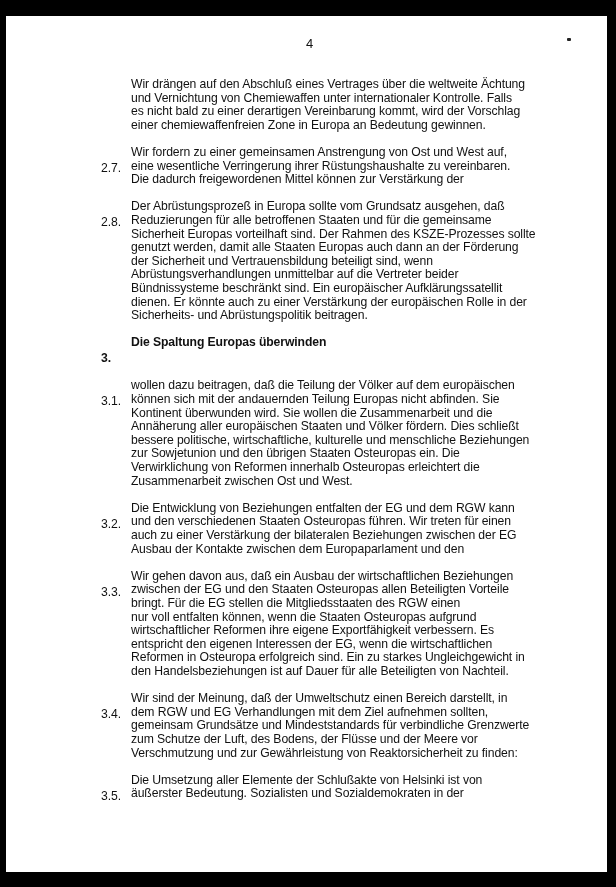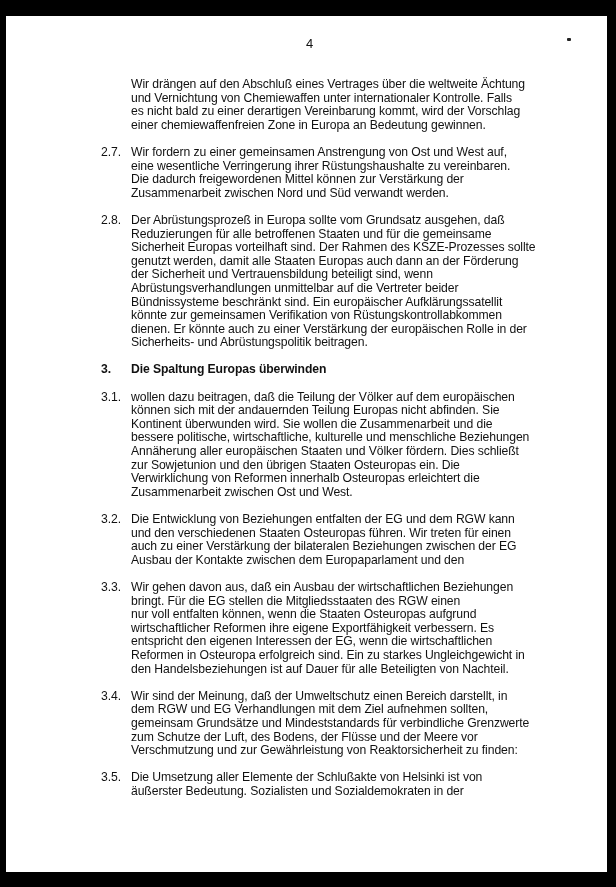--- a/index.html
+++ b/index.html
@@ -13,21 +13,21 @@
     }
     .pagenum {
       position: absolute; left: 0; width: 100%; top: 20px; text-align: center;
       font-size: 13px; margin-left: 3px;
     }
     .content {
       position: absolute; left: 95px; top: 62px; width: 470px;
       font-size: 12.2px; line-height: 13.6px; letter-spacing: -0.1px;
     }
     .para { display: flex; margin-bottom: 13.6px; }
-    .num { width: 30px; flex: 0 0 30px; }
+    .num { width: 30px; flex: 0 0 30px; margin-top: 16px; }
     .body { flex: 1; }
     .line { display: block; white-space: nowrap; }
     .heading { font-weight: bold; }
     .mark {
       position: absolute; width: 4px; height: 3px; background: #222; border-radius: 1px;
     }
   </style>
 </head>
 <body>
 
@@ -47,72 +47,71 @@
         </div>
     </div>
 
     <div id="sections">
         <div class="para">
           <div class="num">2.7.</div>
           <div class="body">
             <span class="line">Wir fordern zu einer gemeinsamen Anstrengung von Ost und West auf,</span>
             <span class="line">eine wesentliche Verringerung ihrer Rüstungshaushalte zu vereinbaren.</span>
             <span class="line">Die dadurch freigewordenen Mittel können zur Verstärkung der</span>
-            <span class="line">Zusammenarbeit zwischen Nord und Süd verwandt werden.</span>
           </div>
         </div>
         <div class="para">
           <div class="num">2.8.</div>
           <div class="body">
             <span class="line">Der Abrüstungsprozeß in Europa sollte vom Grundsatz ausgehen, daß</span>
             <span class="line">Reduzierungen für alle betroffenen Staaten und für die gemeinsame</span>
             <span class="line">Sicherheit Europas vorteilhaft sind. Der Rahmen des KSZE-Prozesses sollte</span>
             <span class="line">genutzt werden, damit alle Staaten Europas auch dann an der Förderung</span>
             <span class="line">der Sicherheit und Vertrauensbildung beteiligt sind, wenn</span>
             <span class="line">Abrüstungsverhandlungen unmittelbar auf die Vertreter beider</span>
             <span class="line">Bündnissysteme  beschränkt sind. Ein europäischer Aufklärungssatellit</span>
-            <span class="line">könnte zur gemeinsamen Verifikation von Rüstungskontrollabkommen</span>
             <span class="line">dienen. Er könnte auch zu einer Verstärkung der europäischen Rolle in der</span>
             <span class="line">Sicherheits- und Abrüstungspolitik beitragen.</span>
           </div>
         </div>
       </div>
 
     <div class="para heading" style="margin-top:10px;">
       <div class="num">3.</div>
       <div class="body">Die Spaltung Europas überwinden</div>
     </div>
 
     <div id="chapter-sections">
         <div class="para">
           <div class="num">3.1.</div>
           <div class="body">
             <span class="line">wollen dazu beitragen, daß die Teilung der Völker auf dem europäischen</span>
             <span class="line">können sich mit der andauernden Teilung Europas nicht abfinden. Sie</span>
             <span class="line">Kontinent überwunden wird. Sie wollen die Zusammenarbeit und die</span>
+            <span class="line">Annäherung aller europäischen Staaten und Völker fördern. Dies schließt</span>
             <span class="line">bessere politische, wirtschaftliche, kulturelle und menschliche Beziehungen</span>
-            <span class="line">Annäherung aller europäischen Staaten und Völker fördern. Dies schließt</span>
             <span class="line">zur Sowjetunion und den übrigen Staaten Osteuropas ein. Die</span>
             <span class="line">Verwirklichung von Reformen innerhalb Osteuropas erleichtert die</span>
             <span class="line">Zusammenarbeit zwischen Ost und West.</span>
           </div>
         </div>
         <div class="para">
           <div class="num">3.2.</div>
           <div class="body">
             <span class="line">Die Entwicklung von Beziehungen entfalten der EG und dem RGW kann</span>
             <span class="line">und den verschiedenen Staaten Osteuropas führen. Wir treten für einen</span>
             <span class="line">auch zu einer Verstärkung der bilateralen Beziehungen zwischen der EG</span>
             <span class="line">Ausbau der Kontakte zwischen dem Europaparlament und den</span>
           </div>
         </div>
         <div class="para">
           <div class="num">3.3.</div>
           <div class="body">
             <span class="line">Wir gehen davon aus, daß ein Ausbau der wirtschaftlichen Beziehungen</span>
+            <span class="line">zwischen der EG und den Staaten Osteuropas allen Beteiligten Vorteile</span>
             <span class="line">bringt. Für die EG stellen die Mitgliedsstaaten des RGW einen</span>
             <span class="line">nur voll entfalten können, wenn die Staaten Osteuropas aufgrund</span>
             <span class="line">wirtschaftlicher Reformen ihre eigene Exportfähigkeit verbessern. Es</span>
             <span class="line">entspricht den eigenen Interessen der EG, wenn die wirtschaftlichen</span>
             <span class="line">Reformen in Osteuropa erfolgreich sind. Ein zu starkes Ungleichgewicht in</span>
             <span class="line">den Handelsbeziehungen ist auf Dauer für alle Beteiligten von Nachteil.</span>
           </div>
         </div>
         <div class="para">
           <div class="num">3.4.</div>

